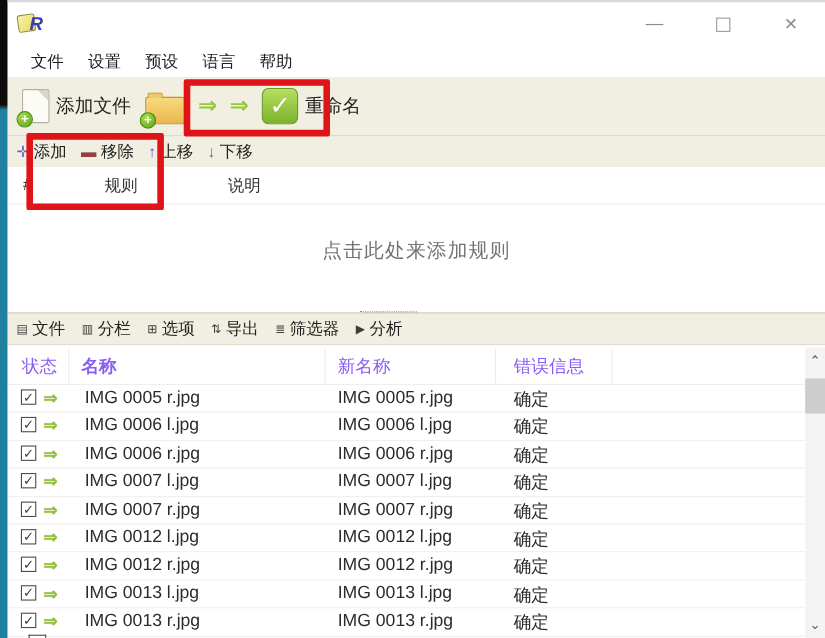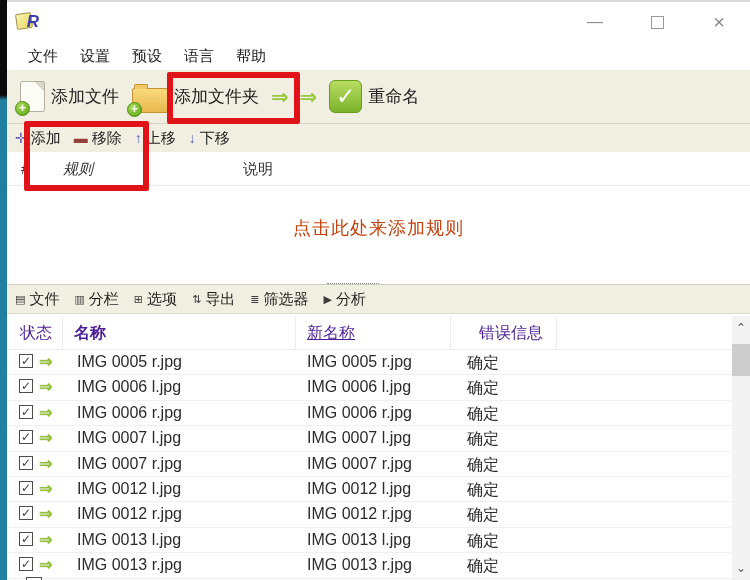--- a/index.html
+++ b/index.html
@@ -66,37 +66,37 @@
   .rt-btn { display:flex; align-items:center; gap:4px; }
   .rt-ico { font-weight:bold; font-size:14px; }
   .rt-add .rt-ico { color:#6868b6; }
   .rt-remove .rt-ico { color:#96403c; }
   .rt-up .rt-ico, .rt-down .rt-ico { color:#5d5dbd; }
 
   
   .rules-header { top:152px; height:34px; background:#fff; border-bottom:1px solid #ececec;
     font-size:15px; color:#333; }
   .rules-header span { position:absolute; top:8px; }
-  .rh-idx { left:14px; } .rh-rule { left:56px;font-style:italic; } .rh-desc { left:200px;margin-left:36px; }
+  .rh-idx { left:14px; } .rh-rule { left:88px; } .rh-desc { left:200px; }
   .rules-empty { top:186px; height:98px; background:#fff; text-align:center; }
-  .rules-hint { display:inline-block; margin-top:30px; font-size:18px; color:#c2410c; letter-spacing:1px; }
+  .rules-hint { display:inline-block; margin-top:30px; font-size:18px; color:#737373; letter-spacing:1px; }
 
   
   .tabbar { top:284px; height:30px; background:#f1efe2; border-top:1px solid #cfccbc;
     border-bottom:1px solid #dbd8c9; display:flex; align-items:center; padding-left:8px;
     gap:15px; font-size:15px; color:#1f1f1f; }
   .tab { display:flex; align-items:center; gap:4px; position:relative; }
   .tab-ico { font-size:11px; color:#3c3c3c; }
   .focus-dots { position:absolute; top:-7px; left:4px; width:52px; border-top:1px dotted #8a8a8a; }
 
   
   .files-header { top:314px; height:36px; background:#fff; border-bottom:1px solid #eee;
-    font-size:16px; color:#4c1d95; }
+    font-size:16px; color:#8b5cf6; }
   .files-header span { position:absolute; top:9px; }
-  .fh-state { left:13px; } .fh-name { left:67px;font-weight:bold; } .fh-new { left:300px;text-decoration:underline; } .fh-err { left:472px;text-align:right; }
+  .fh-state { left:13px; } .fh-name { left:67px;font-weight:bold; } .fh-new { left:300px; } .fh-err { left:460px;text-align:right; }
   .col-sep { position:absolute; top:317px; width:1px; height:260px; background:#ededed; z-index:0; }
 
   .files-rows { top:350px; height:230px; background:#fff; overflow:hidden; }
   .file-row { position:relative; height:25.4px; border-bottom:1px solid #f5eeee; font-size:16px; }
   .file-row span { position:absolute; top:3px; }
   .cell-check { left:12px; top:4px !important; width:14px; height:14px; border:1px solid #4c4c4c;
     background:#fff; color:#3b3b3b; font-size:12px; line-height:13px; text-align:center; }
   .cell-arrow { left:32px; top:2px !important; color:#93c23a; font-weight:bold; font-size:16px;
     text-shadow:0 0 1px #7ba428; }
   .cell-name { left:70px; } .cell-new { left:300px; } .cell-status { left:460px; }
@@ -148,21 +148,20 @@
       <span class="icon-page">
           <span class="plus-badge">+</span>
         </span>
       <span>添加文件</span>
     </span>
     <span class="tb-btn">
       <span class="icon-folder">
           <span class="tab"></span>
           <span class="plus-badge">+</span>
         </span>
-      <span>添加文件夹</span>
     </span>
     <span class="flow-arrow">⇒</span>
     <span class="flow-arrow">⇒</span>
     <span class="tb-btn">
       <span class="icon-rename">✓</span>
       <span>重命名</span>
     </span>
   </div>
 
   <div class="pane rules-toolbar">

